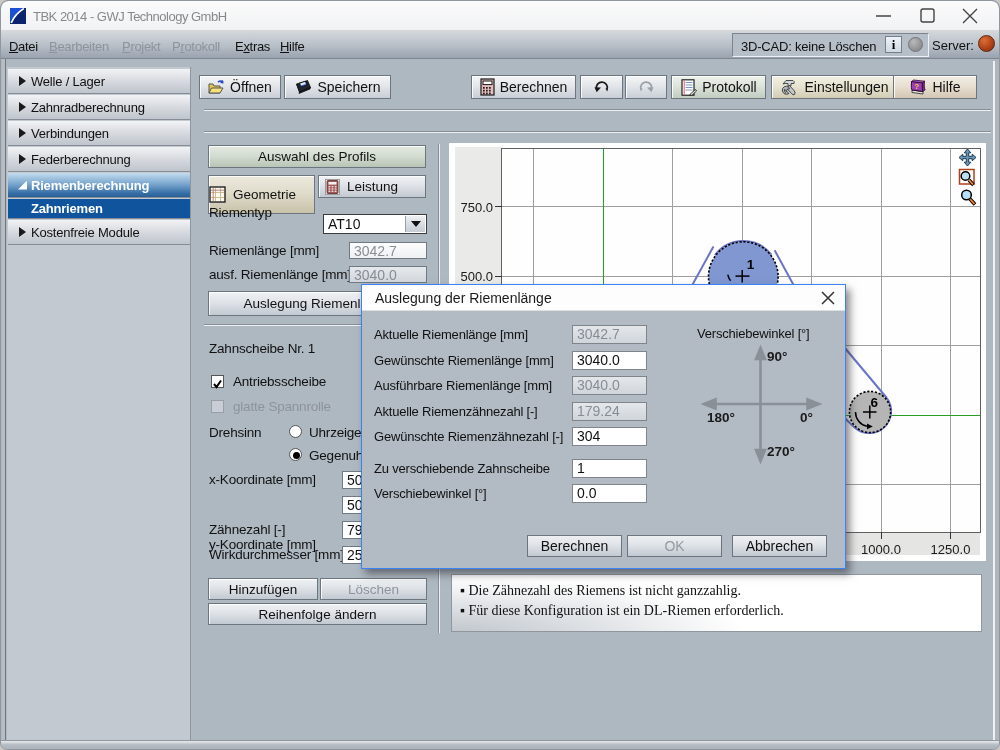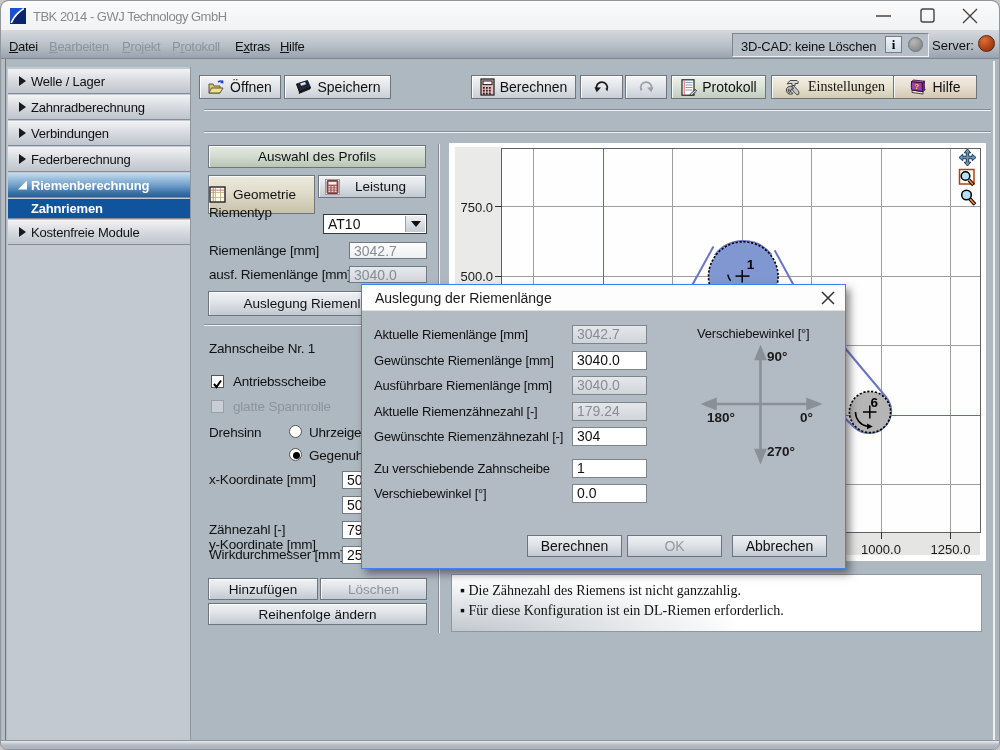--- a/index.html
+++ b/index.html
@@ -168,21 +168,21 @@
         <g stroke="#7a9ac8" stroke-width="1">
           <line x1="5.5" y1="3.5" x2="12.5" y2="3.5"></line>
           <line x1="5.5" y1="6" x2="12.5" y2="6"></line>
           <line x1="5.5" y1="8.5" x2="12.5" y2="8.5"></line>
           <line x1="5.5" y1="11" x2="12.5" y2="11"></line>
         </g>
         <path d="M15.5 10.5 L16.5 12 L12 16.2 L9.8 16.8 L10.5 14.8 Z" fill="#e8e8e8" stroke="#222" stroke-width="0.9"></path>
       </svg>
     <span>Protokoll</span>
     </div>
-  <div class="tbtn" style="left:770px; width:128px; background:linear-gradient(#f2f0e4,#e8e4d2 45%,#d2ccb4);font-family:Liberation Serif, serif;">
+  <div class="tbtn" style="left:770px; width:128px; background:linear-gradient(#f2f0e4,#e8e4d2 45%,#d2ccb4);">
     <svg width="18" height="17" viewBox="0 0 18 17">
         <path d="M2 5 L5 1.5 L12 1.5 Q14 2.5 13 4.5 L10 4.5 L10 7 L7 7 L7 4.5 L4 4.5 Z" fill="#d4d8dd" stroke="#3a3a3a" stroke-width="0.9"></path>
         <path d="M8 6 L13 11.5 Q15 14 13.5 15.5 Q12 16.5 10.5 14.5 L6 9.5 Z" fill="#c2c7cd" stroke="#3a3a3a" stroke-width="0.9"></path>
         <path d="M1.5 9.5 Q0.5 12.5 3 14.5 Q5.5 16.2 8 14.5 L5.5 12 L6.5 10 L8.5 9.8 Q8 7.5 5.5 7.2 Q3 7 1.5 9.5 Z M3.5 10.5 L5.5 12 L4.5 13.5 Q3 12.5 3.5 10.5 Z" fill="#aeb4bb" stroke="#3a3a3a" stroke-width="0.9" fill-rule="evenodd"></path>
       </svg>
     <span>Einstellungen</span>
     </div>
   <div class="tbtn" style="left:892px; width:84px; background:linear-gradient(#f2ece4,#e8e0d2 45%,#d4c6b4);">
     <svg width="18" height="16" viewBox="0 0 18 16">
         <path d="M3 11 L3 13.5 L14 15 L14 12.5 Z" fill="#e8e4da" stroke="#222" stroke-width="0.8"></path>
@@ -240,21 +240,21 @@
           <rect x="6.6" y="7" width="1.8" height="1.4"></rect>
           <rect x="9.7" y="7" width="1.8" height="1.4"></rect>
           <rect x="3.5" y="9.3" width="1.8" height="1.4"></rect>
           <rect x="6.6" y="9.3" width="1.8" height="1.4"></rect>
           <rect x="9.7" y="9.3" width="1.8" height="1.4"></rect>
           <rect x="3.5" y="11.6" width="1.8" height="1.4"></rect>
           <rect x="6.6" y="11.6" width="1.8" height="1.4"></rect>
           <rect x="9.7" y="11.6" width="1.8" height="1.4"></rect>
         </g>
       </svg>
-    <span style="margin-left:15px">Leistung</span>
+    <span style="margin-left:7px">Leistung</span>
     </div>
 
   <div class="lbl" style="left:208px; top:204px;">Riementyp</div>
   <div class="inp" style="left:322px; top:213px; width:104px; height:20px; border:1.5px solid #3a3a3a;">AT10
     <div class="abs" style="right:1px; top:1px; bottom:1px; width:20px; background:linear-gradient(#eef0f3,#c6ccd4); border-left:1px solid #9aa1ab; display:flex; align-items:center; justify-content:center;">
       <span style="width:0;height:0;border-top:6px solid #111;border-left:5px solid transparent;border-right:5px solid transparent;"></span>
     </div>
   </div>
   <div class="lbl" style="left:208px; top:242px;">Riemenlänge [mm]</div>
   <div class="inp dis2" style="left:348px; top:241px; width:78px; height:17px;">3042.7</div>

